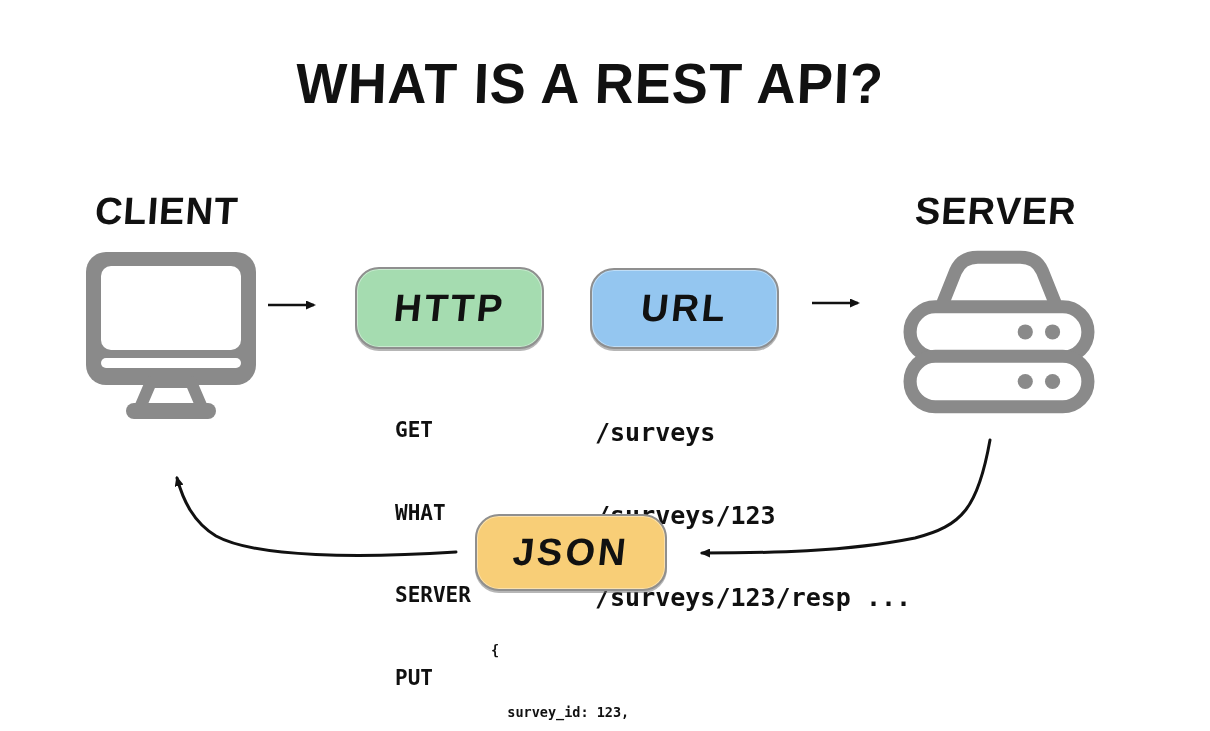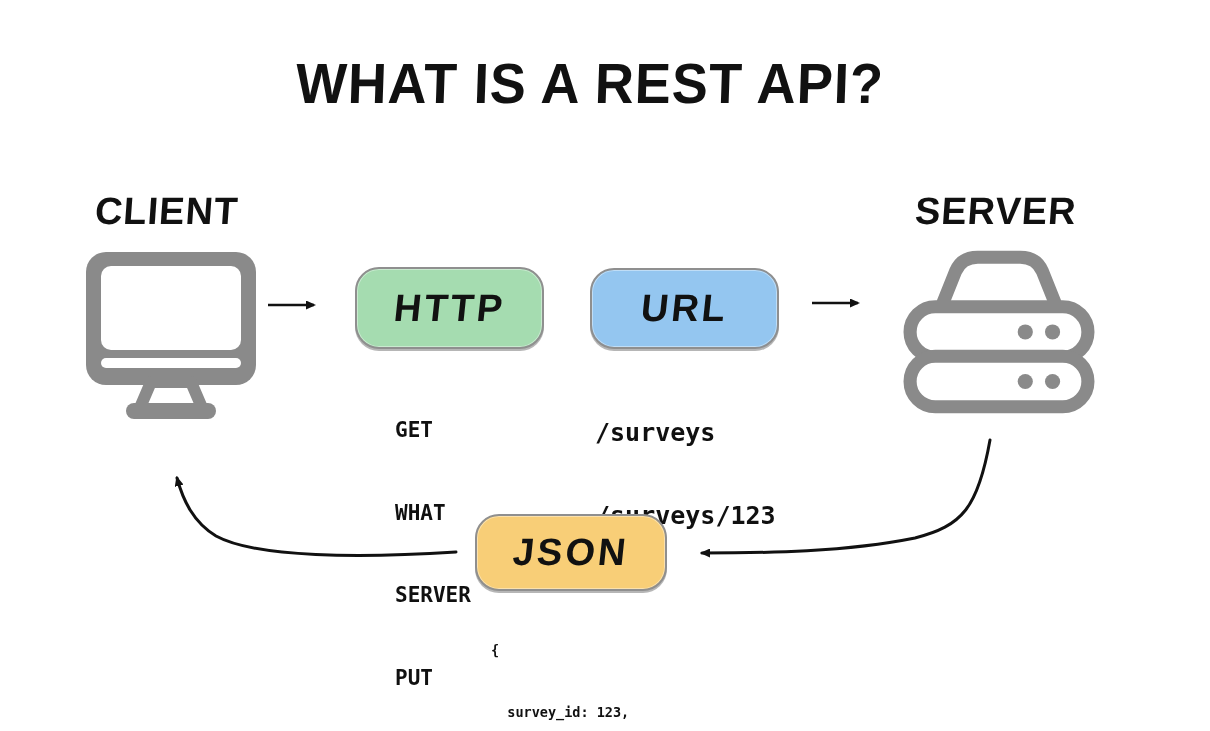--- a/index.html
+++ b/index.html
@@ -91,20 +91,21 @@
     <div>SERVER</div>
     <div>PUT</div>
   </div>
 
   <div id="url-box" class="abs box" style="background: rgb(148, 198, 240);">
     <span>URL</span>
   </div>
   <div id="url-paths" class="abs mono">
     <div>/surveys</div>
     <div>/surveys/123</div>
+    <div>/surveys/123/resp ...</div>
   </div>
 
   <div id="json-box" class="abs box" style="background: rgb(248, 206, 119);">
     <span>JSON</span>
   </div>
   <div id="json-code" class="abs mono">
     <div>{</div>
     <div>  survey_id: 123,</div>
     
     

